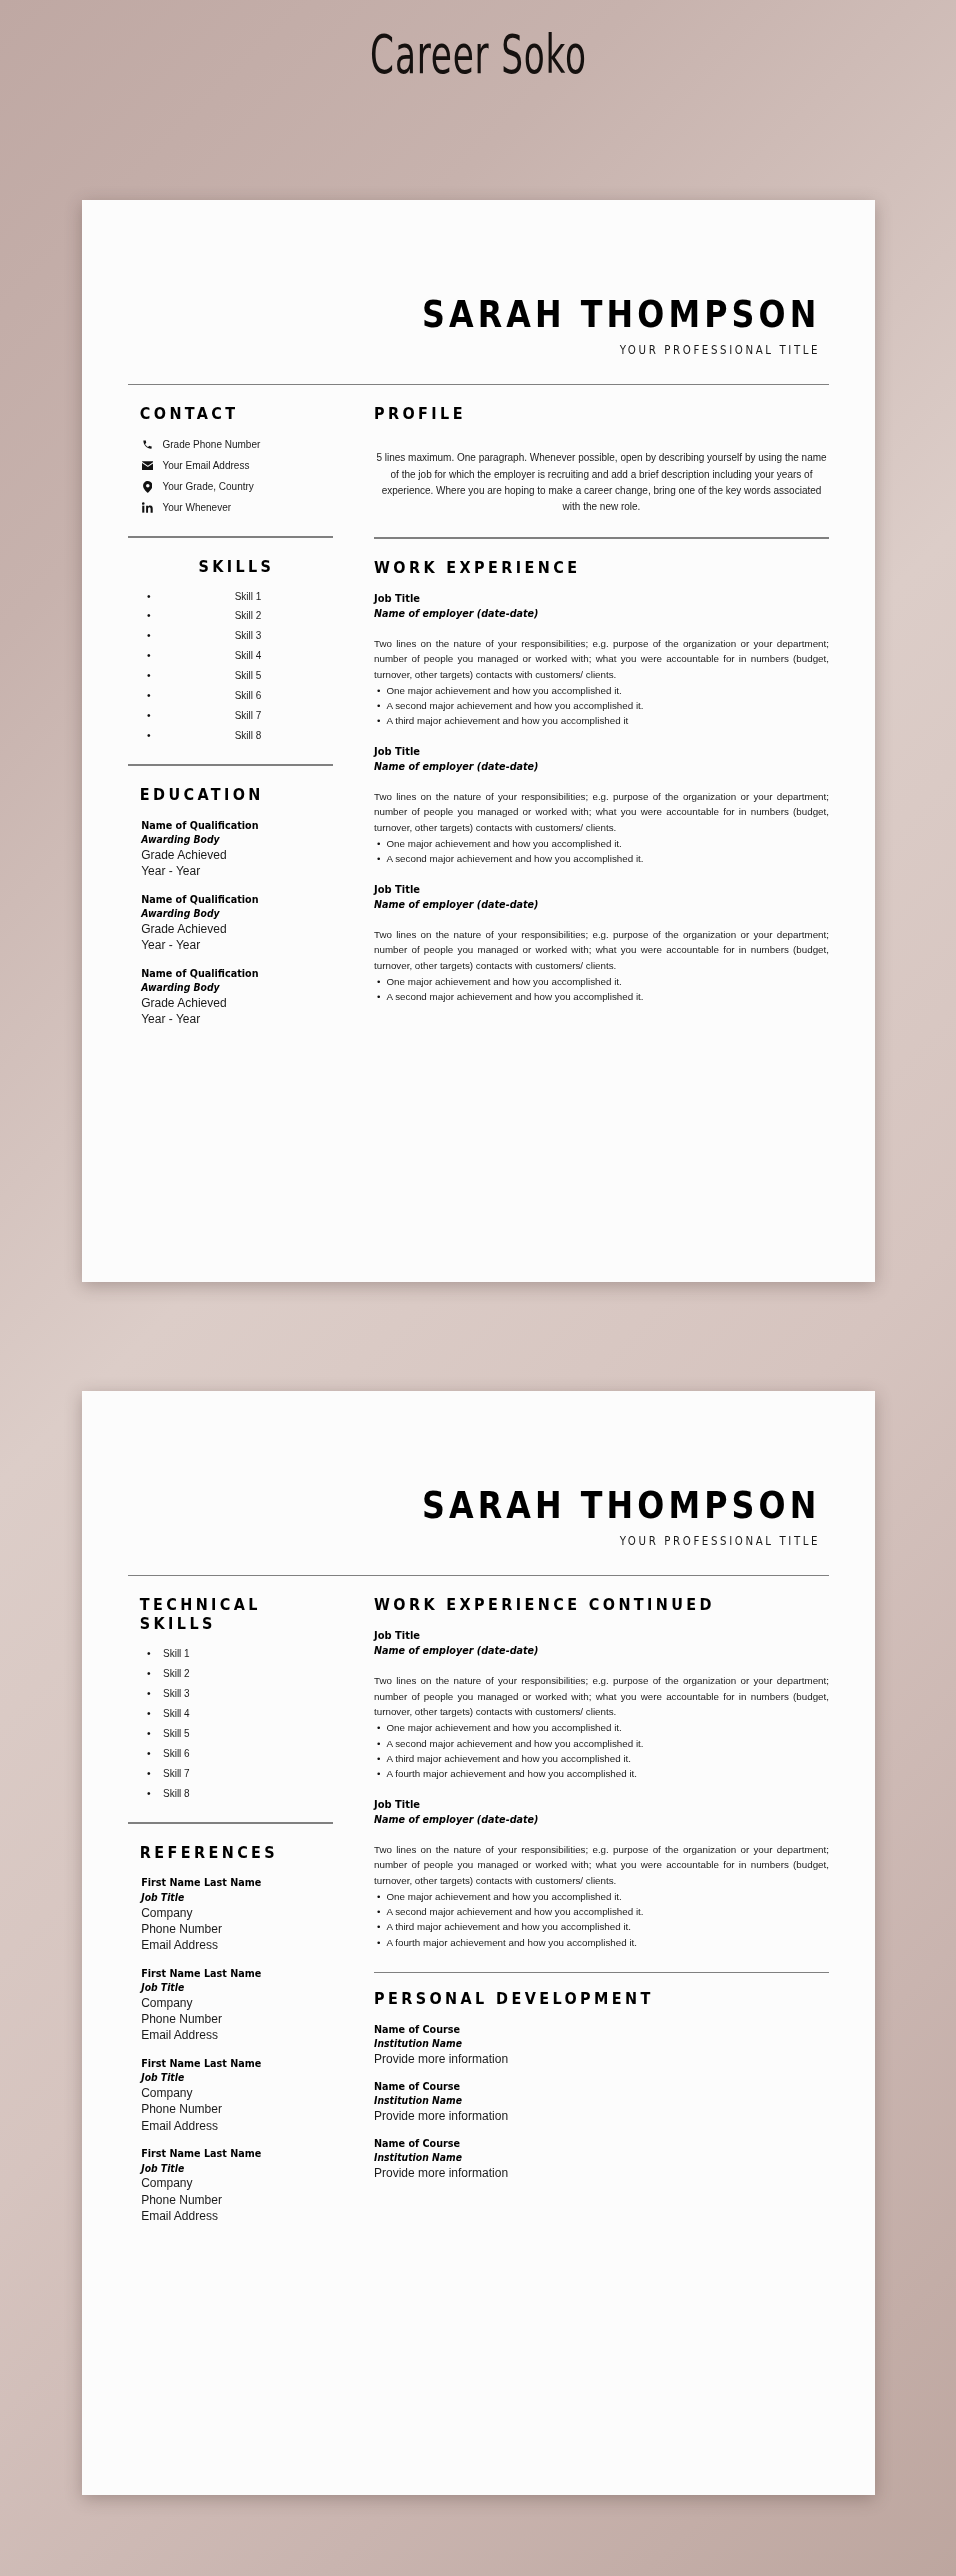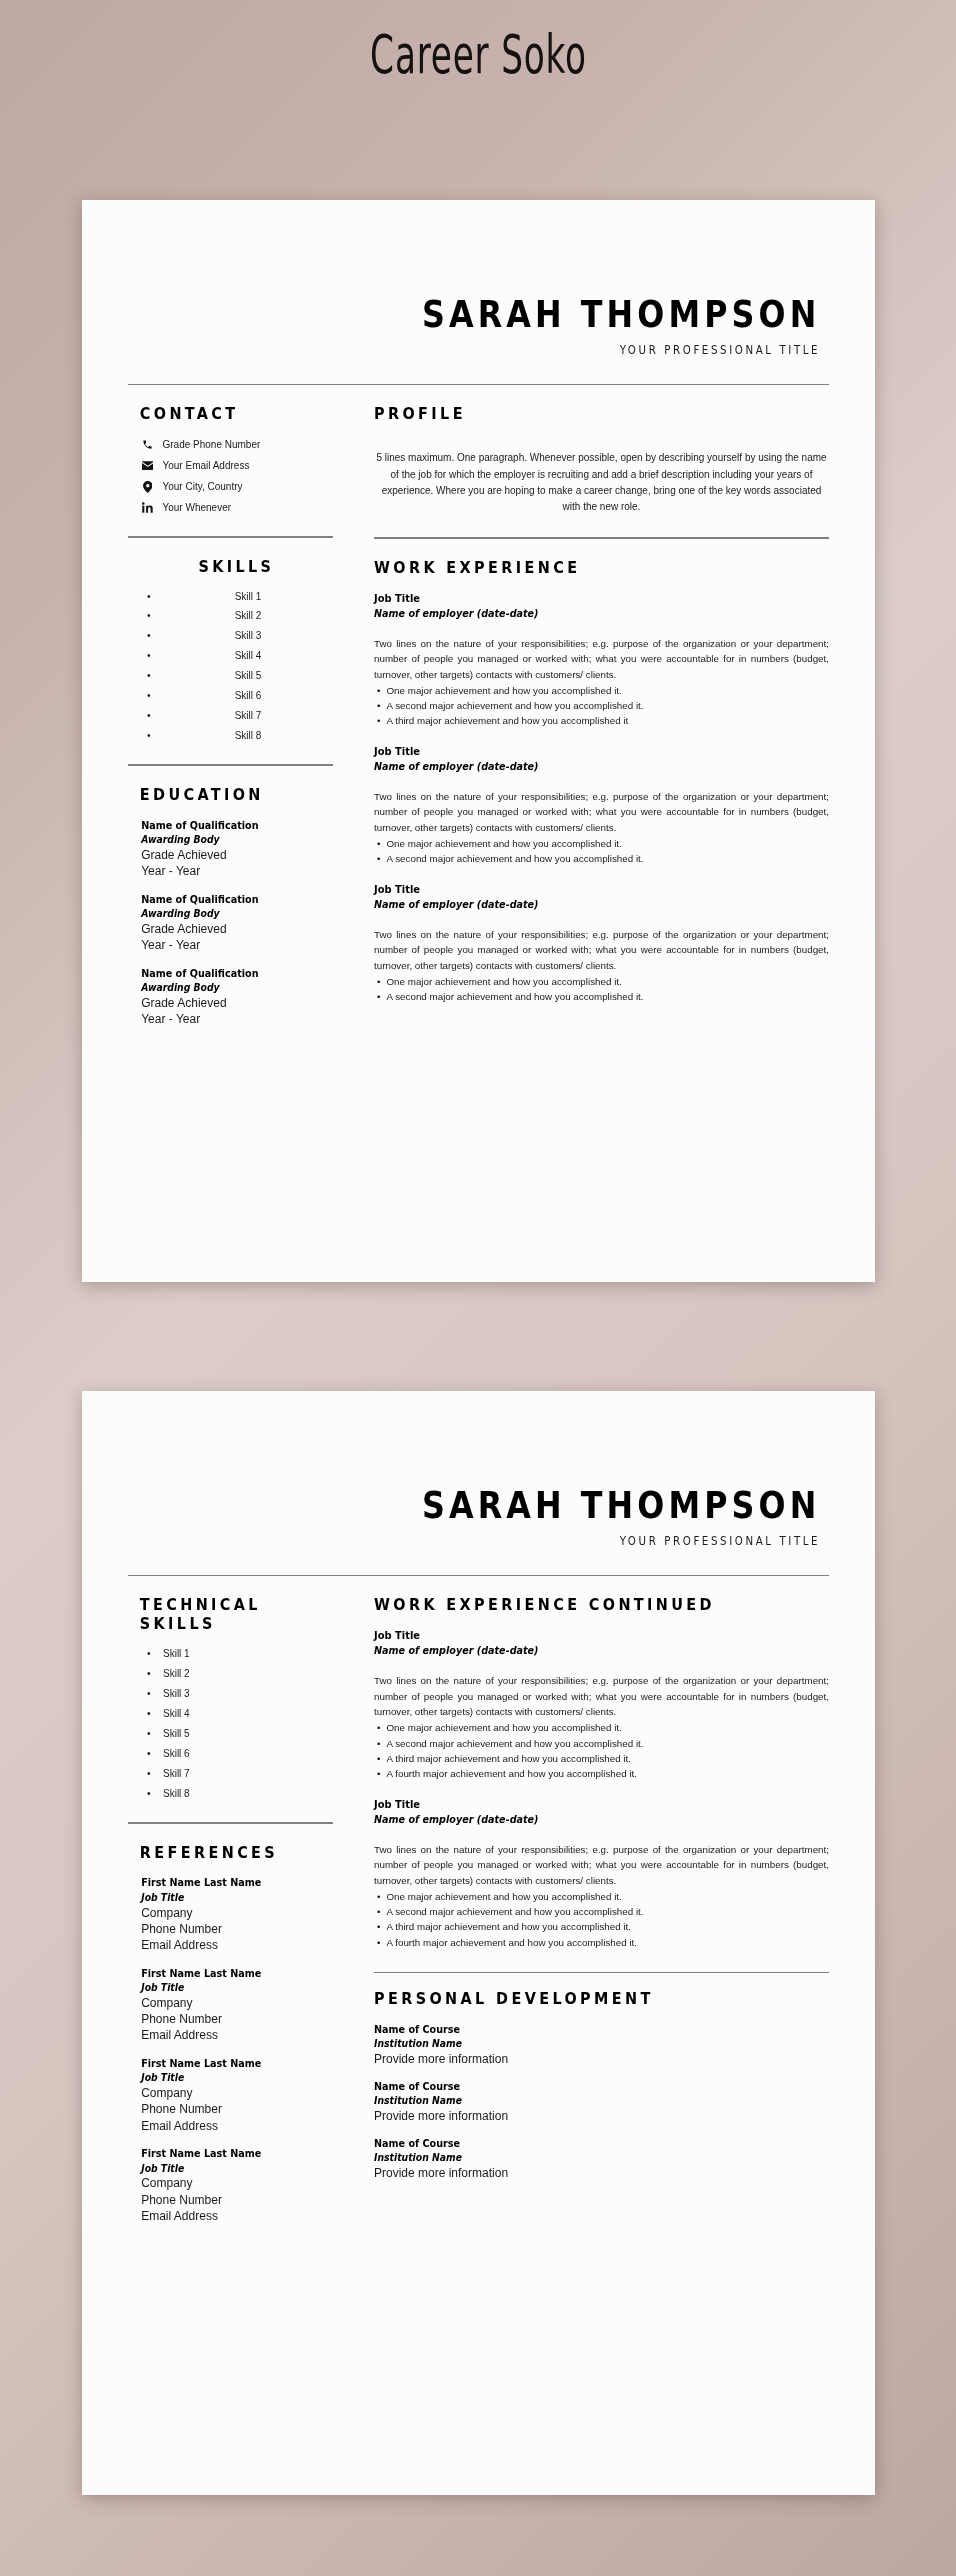--- a/index.html
+++ b/index.html
@@ -137,21 +137,21 @@
             </span>
             <span class="c-txt">Your Email Address</span>
           </div>
 
           <div class="contact-row">
             <span class="c-ico">
               <svg width="9.6" height="11.8" viewBox="0 0 16 20" fill="#111">
                   <path d="M8 0C3.6 0 0 3.6 0 8c0 5.6 7.2 11.6 7.5 11.8.3.25.7.25 1 0C8.8 19.6 16 13.6 16 8c0-4.4-3.6-8-8-8zm0 11a3 3 0 110-6 3 3 0 010 6z"></path>
                 </svg>
             </span>
-            <span class="c-txt">Your City, Country</span>
+            <span class="c-txt">Your Grade, Country</span>
           </div>
 
           <div class="contact-row">
             <span class="c-ico">
               <svg width="11" height="11" viewBox="0 0 24 24" fill="#111">
                   <rect x="0.5" y="8" width="4.6" height="15.2"></rect>
                   <circle cx="2.8" cy="3.2" r="2.9"></circle>
                   <path d="M9 8h4.4v2.1h.06c.62-1.13 2.13-2.32 4.38-2.32 4.68 0 5.54 2.95 5.54 6.78v8.64h-4.6v-7.66c0-1.83-.03-4.18-2.6-4.18-2.6 0-3 1.98-3 4.04v7.8H9V8z"></path>
                 </svg>
             </span>

